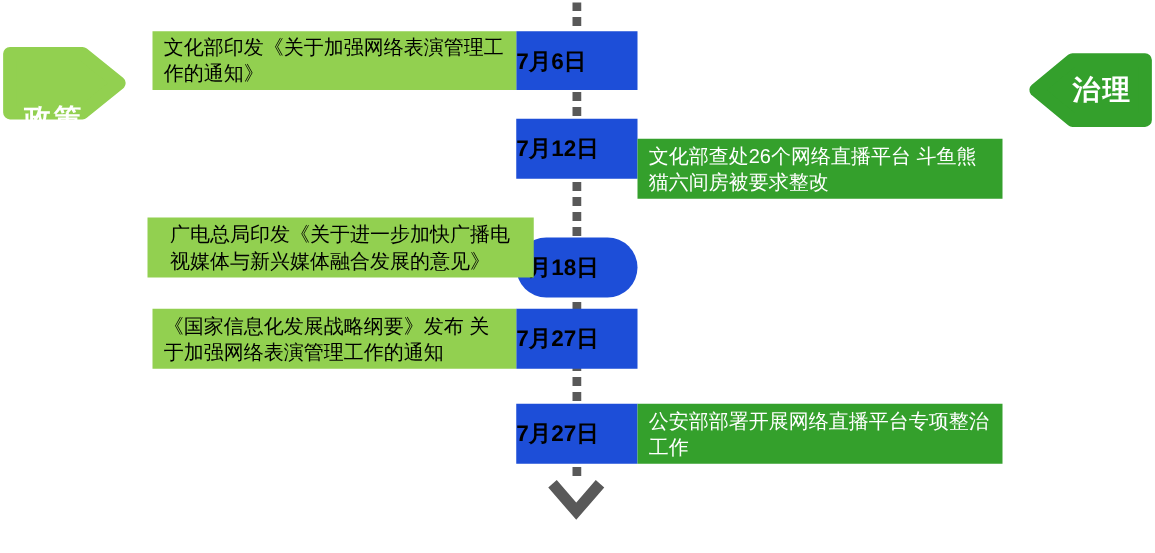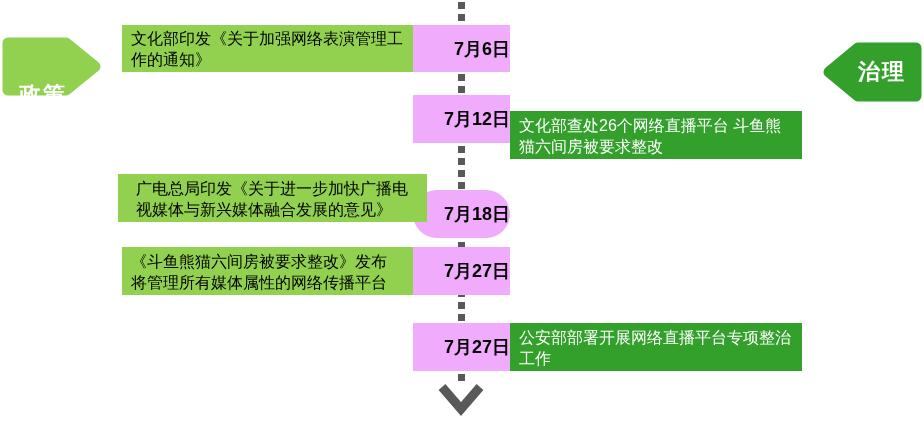--- a/index.html
+++ b/index.html
@@ -55,23 +55,23 @@
     background: #34a02c;
     color: #ffffff;
   }
   
   .date-chip {
     position: absolute;
     z-index: 1;
     width: 97px;
     display: flex;
     align-items: center;
-    justify-content: flex-end;
+    justify-content: flex-start;
     box-sizing: border-box;
-    background: #f0abfc;
+    background: #1d4ed8;
     color: #000000;
     font-weight: bold;
     font-size: 18px;
   }
   
   .banner {
     position: absolute;
     z-index: 2;
   }
   .banner svg { display: block; }
@@ -129,21 +129,21 @@
   </div>
 
   <div class="event policy" style="left:118px; top:174px; width:309px; height:48px;padding-left:18px;">
     <span>广电总局印发《关于进一步加快广播电视媒体与新兴媒体融合发展的意见》</span>
   </div>
   <div class="date-chip" style="left:413px; top:190px; height:48px;border-radius:24px;">
     <span>7月18日</span>
   </div>
 
   <div class="event policy" style="left:122px; top:247px; width:291px; height:48px;">
-    <span>《斗鱼熊猫六间房被要求整改》发布 将管理所有媒体属性的网络传播平台</span>
+    <span>《国家信息化发展战略纲要》发布 关于加强网络表演管理工作的通知</span>
   </div>
   <div class="date-chip" style="left:413px; top:247px; height:48px;">
     <span>7月27日</span>
   </div>
 
   <div class="date-chip" style="left:413px; top:323px; height:48px;">
     <span>7月27日</span>
   </div>
   <div class="event governance" style="left:510px; top:323px; width:292px; height:48px;">
     <span>公安部部署开展网络直播平台专项整治工作</span>

